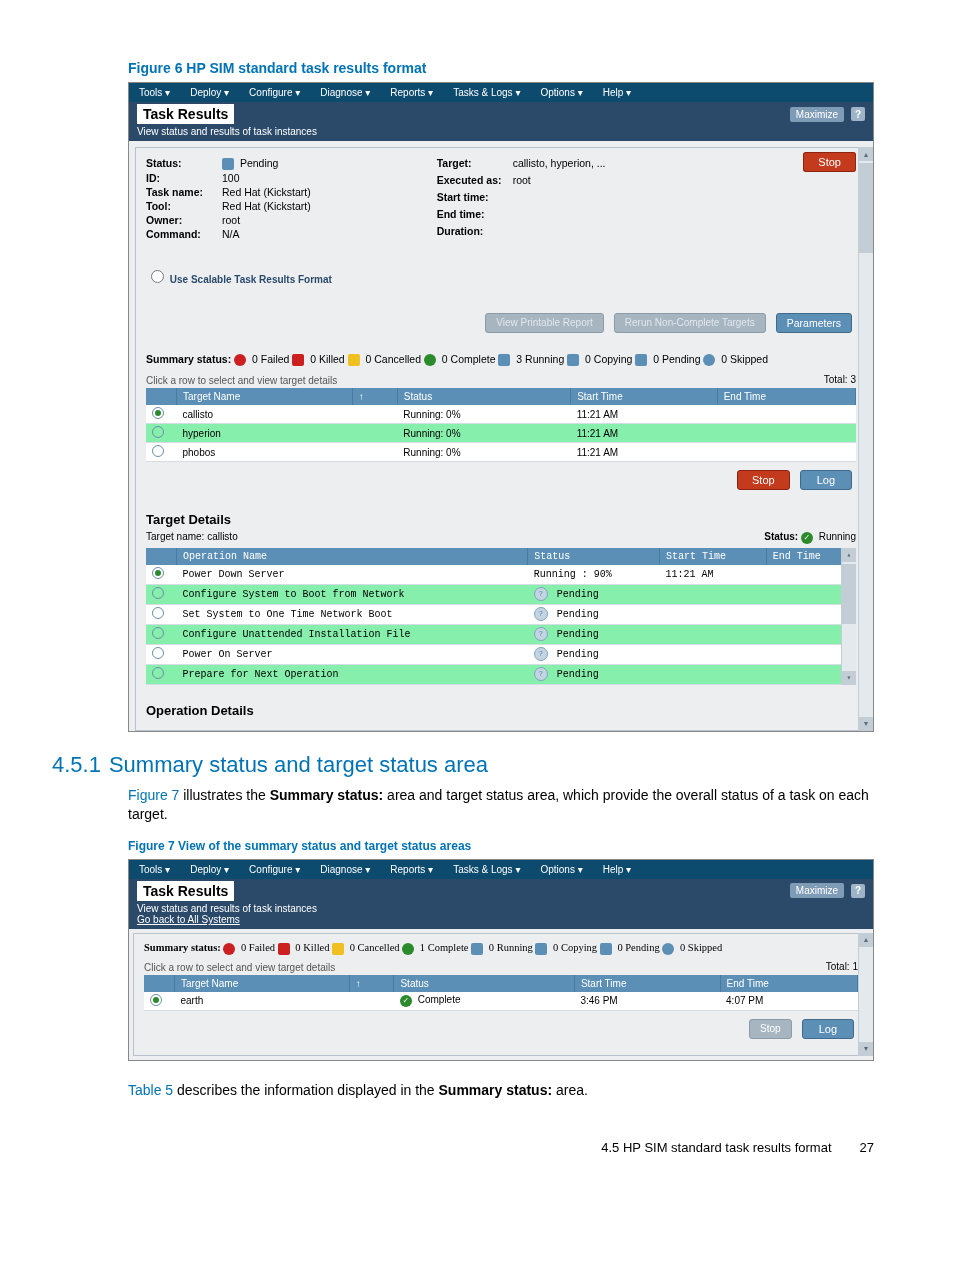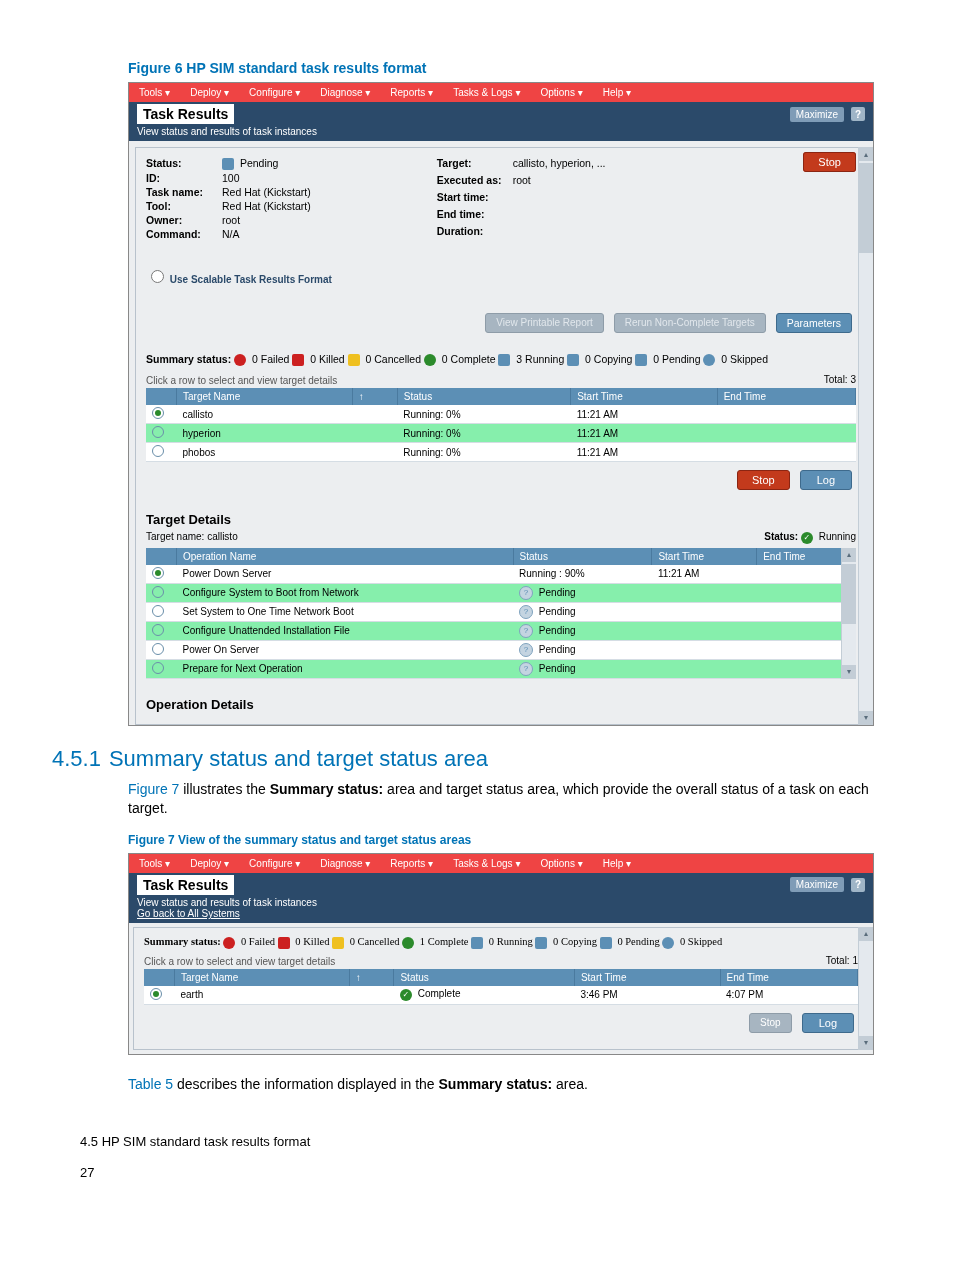--- a/index.html
+++ b/index.html
@@ -16,21 +16,21 @@
     font-size: 14px;
     margin-bottom: 6px;
   }
   .app-frame {
     border: 1px solid #888;
     background: #eceef0;
     font-size: 10.5px;
     margin-bottom: 20px;
   }
   .menubar {
-    background: #ef4444;
+    background: #0c4a6e;
     color: #fff;
     display: flex;
     gap: 0;
     padding: 0;
     font-size: 10px;
   }
   .menubar > div {
     padding: 4px 10px;
     cursor: default;
   }
@@ -250,25 +250,24 @@
   .body a { color: #0073b6; text-decoration: none; }
   .fig-title2 {
     color: #0073b6;
     font-weight: bold;
     font-size: 12px;
     margin: 0 0 6px 48px;
   }
   .footer {
     display: flex;
     justify-content: flex-end;
-    gap: 16px;
+    gap: 28px;
     font-size: 13px;
     margin-top: 40px;
     align-items: baseline;
-    flex-direction: column;
   }
   .footer .pgnum { font-size: 13px; }
 
   .app-frame.fig6 {
     margin-left: 48px;
   }
   .app-frame.fig7 {
     margin-left: 48px;
   }
   .inner-rel { position: relative; }
@@ -429,21 +428,21 @@
       <div class="section-head">Target Details</div>
       <div style="display:flex; justify-content:space-between; font-size:10px; margin-bottom:4px;">
         <span>Target name: callisto</span>
         <span>
           <b>Status:</b>
           <span class="status-icon st-ok">✓</span>
           <span>Running</span>
         </span>
       </div>
 
-      <div style="position:relative;">
+      <div style="position:relative;font-family:Liberation Mono, monospace;">
         <table class="data">
           <thead>
               <tr id="fig6-ops-head">
                 <th></th>
                 <th>Operation Name</th>
                 <th>Status</th>
                 <th>Start Time</th>
                 <th>End Time</th>
               </tr>
             </thead>

